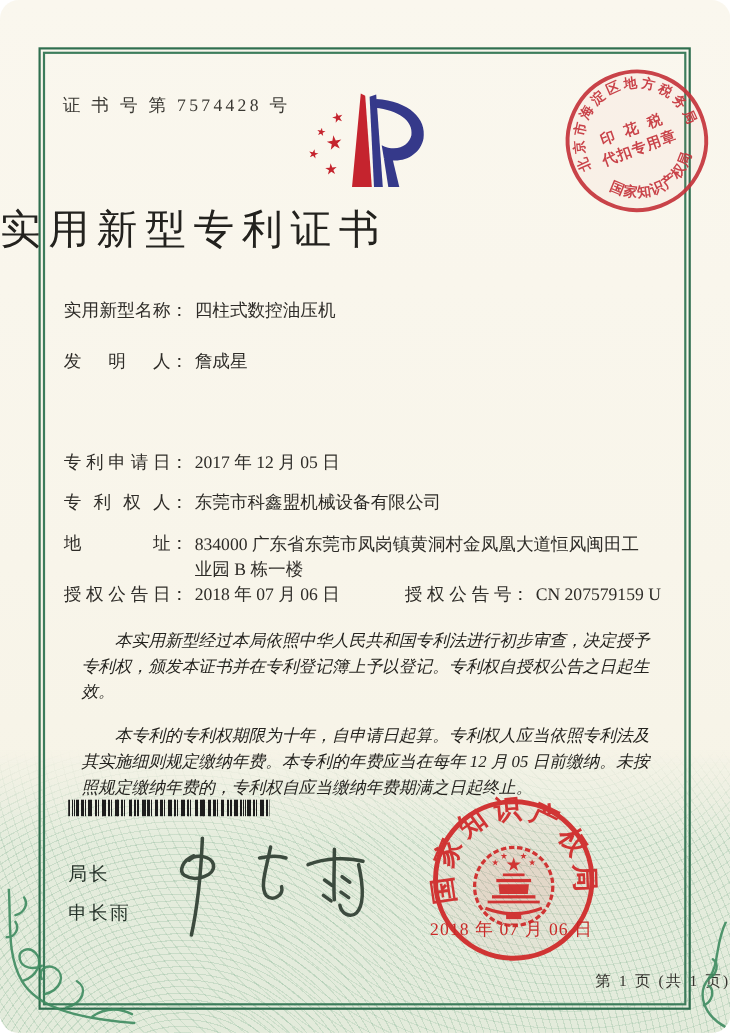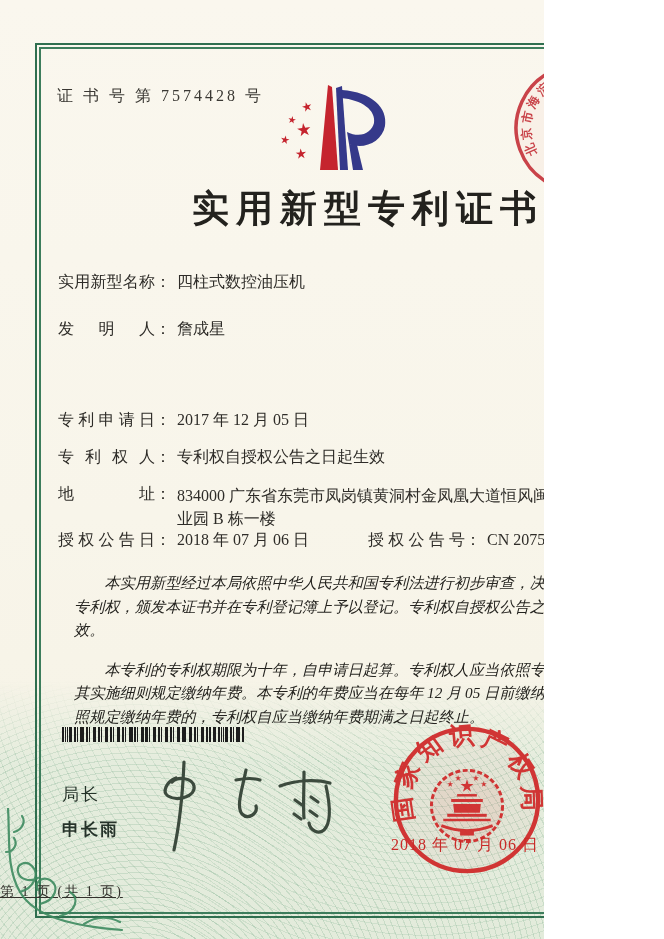--- a/index.html
+++ b/index.html
@@ -1,20 +1,21 @@
 <!DOCTYPE html>
 <html><head>
 <meta charset="utf-8">
 <style>
   html,body{margin:0;padding:0;}
   .page{
-    position:relative;width:544px;height:939px;overflow:hidden;
+    position:relative;width:664px;height:939px;overflow:hidden;
     background:linear-gradient(180deg,#faf7ee 0%,#f8f5ea 55%,#f5f2e4 100%);
     font-family:"Liberation Serif","DejaVu Serif",serif;
     color:#2e2c28;
+    border-radius:17px;
   }
   
   .guilloche{
     position:absolute;left:0;right:0;bottom:0;height:258px;
     background-color:rgba(203,227,207,.42);
     background-image:
       repeating-radial-gradient(circle at 25% 135%, rgba(96,158,120,.20) 0 1px, rgba(0,0,0,0) 1px 6px),
       repeating-radial-gradient(circle at 78% -35%, rgba(96,158,120,.16) 0 1px, rgba(0,0,0,0) 1px 8px);
     -webkit-mask-image:linear-gradient(180deg,transparent 0,#000 85px);
     mask-image:linear-gradient(180deg,transparent 0,#000 85px);
@@ -22,22 +23,22 @@
   }
   .frame{
     position:absolute;left:35px;top:43px;width:589px;height:871px;
     border:2px solid #2f6f4f;z-index:1;pointer-events:none;
   }
   .frame-inner{position:absolute;inset:2px;border:2px solid #3d7d5c;}
   .content{position:absolute;inset:0;z-index:2;}
 
   .cert-no{position:absolute;left:57px;top:86px;font-size:16px;letter-spacing:3px;color:#3a3833;}
   .logo{position:absolute;left:276px;top:82px;}
-  .title{position:absolute;left:0;top:184px;width:100%;text-align:right;
-    font-size:37px;font-weight:bold;letter-spacing:7px;color:#23221e;}
+  .title{position:absolute;left:0;top:184px;width:100%;text-align:left;
+    font-size:37px;font-weight:normal;letter-spacing:7px;color:#23221e;}
 
   .tax-stamp{position:absolute;left:508px;top:57px;transform:rotate(-20deg);opacity:.92;}
 
   .row{position:absolute;left:58px;font-size:16px;white-space:nowrap;}
   .flabel{display:inline-block;width:97px;text-align:justify;text-align-last:justify;}
   .colon{display:inline-block;}
   .fvalue{margin-left:6px;}
   .addr-value{display:inline-block;margin-left:6px;white-space:normal;width:418px;
     vertical-align:top;line-height:23px;}
 
@@ -45,29 +46,29 @@
     line-height:23.5px;font-style:italic;color:#24231f;}
   .legal p{margin:16px;text-indent:2em;}
 
   .barcode{position:absolute;left:62px;top:727px;width:183px;height:15px;
     background-image:
       repeating-linear-gradient(90deg,#1d1d1d 0 2px,rgba(0,0,0,0) 2px 3px,#1d1d1d 3px 4px,rgba(0,0,0,0) 4px 7px,#1d1d1d 7px 10px,rgba(0,0,0,0) 10px 12px),
       repeating-linear-gradient(90deg,rgba(0,0,0,0) 0 5px,#1d1d1d 5px 6px,rgba(0,0,0,0) 6px 13px);
   }
 
   .director-title{position:absolute;left:62px;top:783px;font-size:17px;letter-spacing:2px;color:#26332a;}
-  .director-name{position:absolute;left:62px;top:818px;font-size:17px;letter-spacing:2px;color:#26332a;font-weight:bold;}
+  .director-name{position:absolute;left:62px;top:818px;font-size:17px;letter-spacing:2px;color:#26332a;}
   .signature{position:absolute;left:138px;top:756px;}
 
   .office-seal{position:absolute;left:388px;top:721px;opacity:.95;}
   .seal-date{position:absolute;left:391px;top:835px;width:150px;font-size:16px;
     letter-spacing:1px;color:#c92a28;white-space:nowrap;z-index:3;}
 
-  .page-footer{position:absolute;left:0;top:883px;width:100%;text-align:left;
-    font-size:14px;letter-spacing:2px;color:#33312c;text-decoration:underline;}
+  .page-footer{position:absolute;left:0;top:883px;width:100%;text-align:right;
+    font-size:14px;letter-spacing:2px;color:#33312c;}
 
   .ornament-bl{position:absolute;left:0px;top:808px;z-index:2;}
   .ornament-r{position:absolute;left:620px;top:838px;z-index:2;}
 </style>
 </head>
 <body>
 
 <div class="page">
 
   <div class="guilloche"></div>
@@ -117,21 +118,21 @@
     <div class="row" style="top:319px">
       <span class="flabel">发明人</span><span class="colon">：</span><span class="fvalue">詹成星</span>
     </div>
     <div class="row" style="top:272px">
       <span class="flabel">实用新型名称</span><span class="colon">：</span><span class="fvalue">四柱式数控油压机</span>
     </div>
     <div class="row" style="top:410px">
       <span class="flabel">专利申请日</span><span class="colon">：</span><span class="fvalue">2017 年 12 月 05 日</span>
     </div>
     <div class="row" style="top:447px">
-      <span class="flabel">专利权人</span><span class="colon">：</span><span class="fvalue">专利权自授权公告之日起生效</span>
+      <span class="flabel">专利权人</span><span class="colon">：</span><span class="fvalue">东莞市科鑫盟机械设备有限公司</span>
     </div>
     <div class="row" style="top:484px">
       <span class="flabel">地址</span><span class="colon">：</span><span class="addr-value">834000 广东省东莞市凤岗镇黄洞村金凤凰大道恒风闽田工业园 B 栋一楼</span>
     </div>
     <div class="row" style="top:530px">
       <span class="flabel">授权公告日</span><span class="colon">：</span><span class="fvalue">2018 年 07 月 06 日</span>
     </div>
     <div class="row" style="top:530px;left:368px">
       <span class="flabel">授权公告号</span><span class="colon">：</span><span class="fvalue">CN 207579159 U</span>
     </div>

